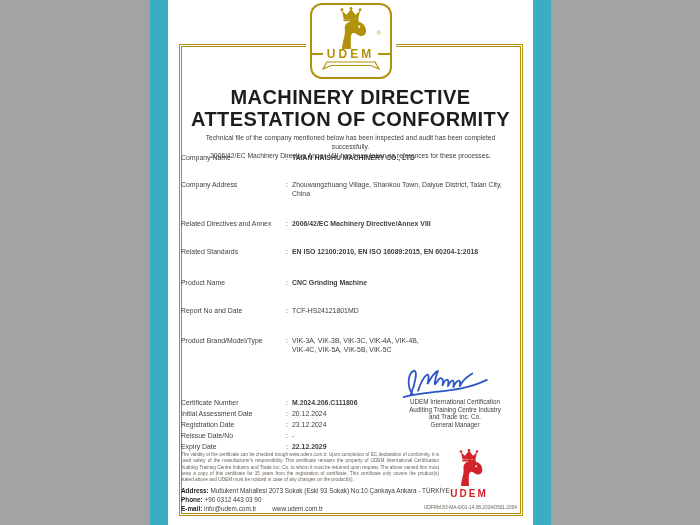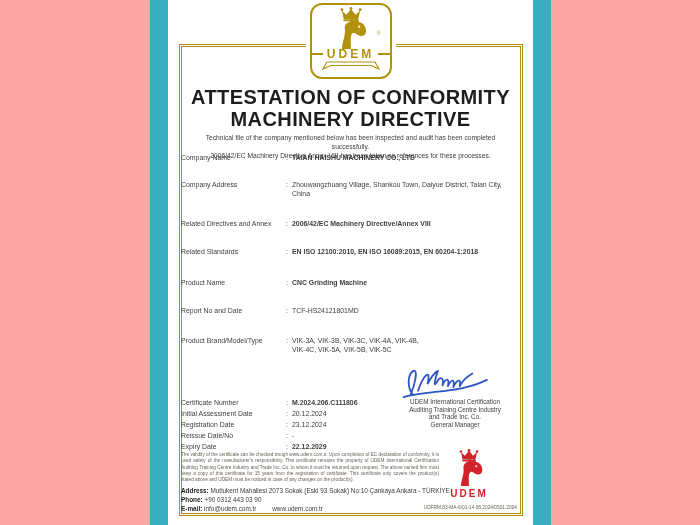--- a/index.html
+++ b/index.html
@@ -1,21 +1,21 @@
 <!DOCTYPE html>
 <html style="--teal: #3aadc2; --gold: #b2920d; --red: #d2232a; --title: #1d1d1b; --ink: #3d3d3c; --sig: #2e56c5; --fine: #6b6158;"><head>
 <meta charset="utf-8">
 <style>
   :root{
     --teal:#3aadc2; --gold:#b2920d; --red:#d2232a; --title:#1d1d1b;
     --ink:#3d3d3c; --sig:#2e56c5; --fine:#6b6158;
   }
   *{box-sizing:border-box;margin:0;padding:0;}
   body{margin:0;background:#fff;font-family:"Liberation Sans",sans-serif;}
-  .canvas{position:relative;width:700px;height:525px;background:#fca5a5;overflow:hidden;}
+  .canvas{position:relative;width:700px;height:525px;background:#a3a3a3;overflow:hidden;}
   .stripe{position:absolute;top:0;width:18px;height:525px;background:var(--teal);}
   .stripe.left{left:150px;} .stripe.right{left:533px;}
   .page{position:absolute;left:168px;top:0;width:365px;height:525px;background:#fff;}
   .frame{position:absolute;left:11px;right:10px;top:44px;bottom:9px;border:3px double var(--gold);z-index:1;}
   
   .logo-box{position:absolute;left:50%;margin-left:-41px;top:3px;width:82px;height:76px;
     background:#fff;border:2px solid var(--gold);border-radius:12px;z-index:2;
     box-shadow:0 0 0 4px #fff;display:flex;flex-direction:column;align-items:center;padding-top:2px;}
   .logo-box .reg{position:absolute;right:9px;top:25px;font-size:5px;color:var(--gold);}
   .brand-row{display:flex;align-items:center;gap:4px;margin-top:-2px;}
@@ -80,22 +80,22 @@
         <span class="rule"></span>
         <span class="brand">UDEM</span>
         <span class="rule"></span>
       </div>
       <svg width="58" height="9" viewBox="0 0 58 9">
         <path d="M5,1 H53 L57,8 L49,4.5 H9 L1,8 Z" fill="none" stroke="#b2920d" stroke-width="1.2"></path>
       </svg>
     </div>
 
     <div class="title">
+      <div>MACHINERY DIRECTIVE</div>
       <div>ATTESTATION OF CONFORMITY</div>
-      <div>MACHINERY DIRECTIVE</div>
     </div>
     <div class="subs">
       <div class="sub1">Technical file of the company mentioned below has been inspected and audit has been completed successfully.</div>
       <div class="sub2">2006/42/EC Machinery Directive Annex VIII has been taken as references for these processes.</div>
     </div>
 
     <div class="field-row" style="top:154px">
       <span class="lbl">Company Name</span>
       <span class="col">:</span>
       <span class="val bold">TAIAN HAISHU MACHINERY CO., LTD</span>

